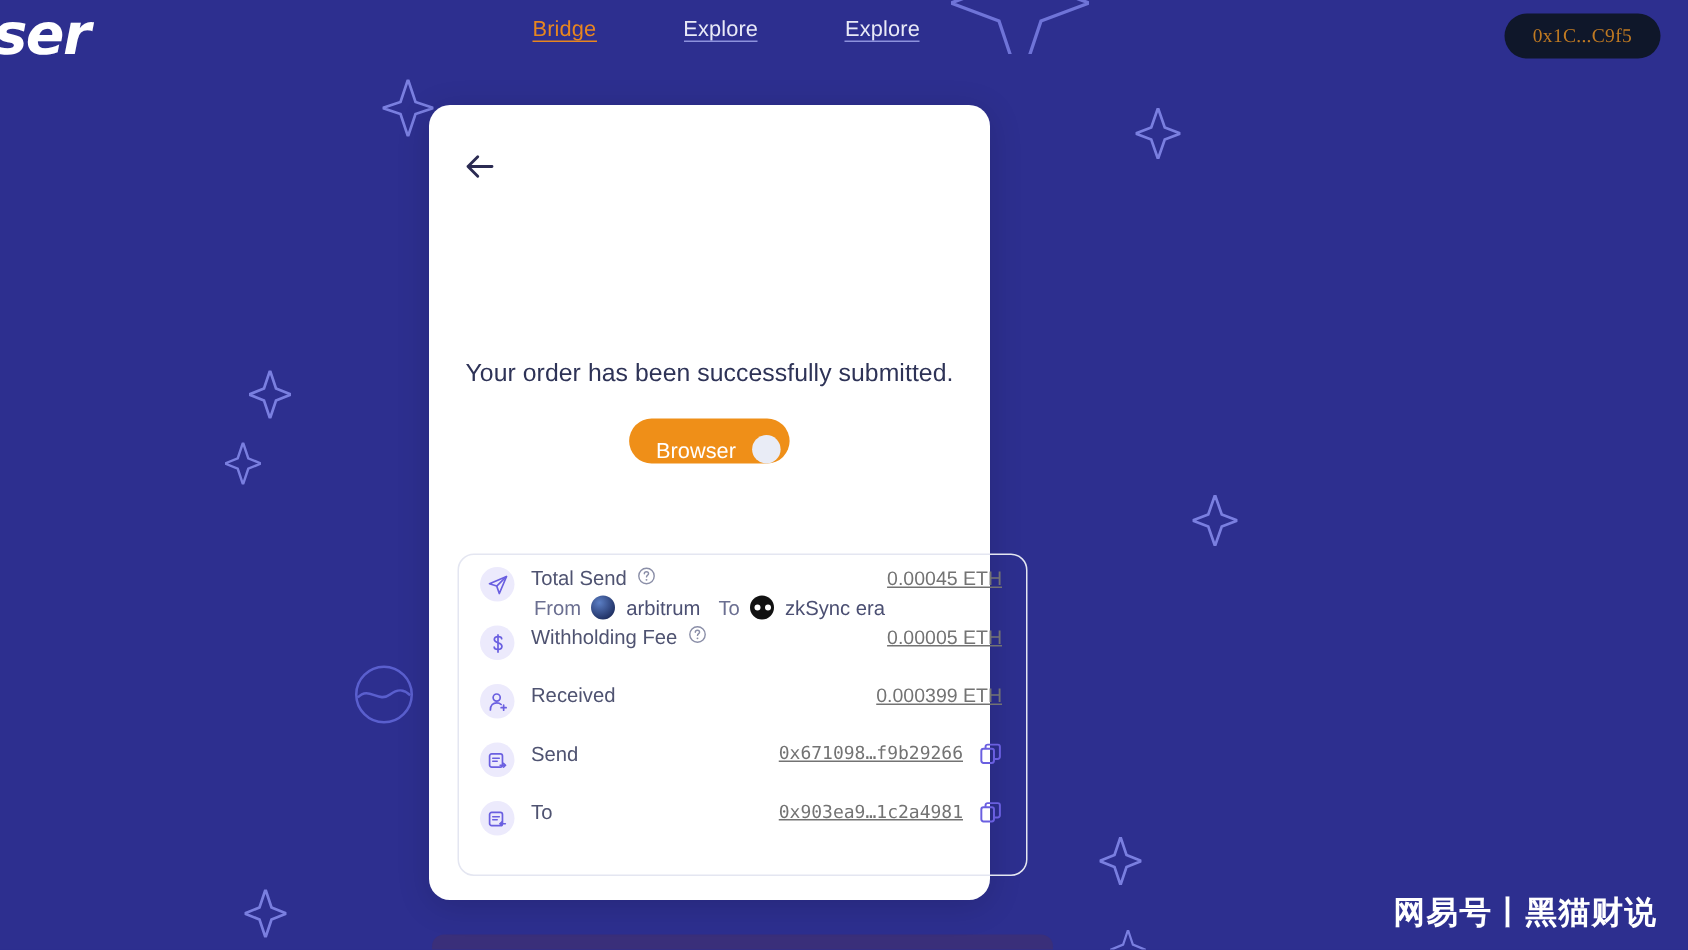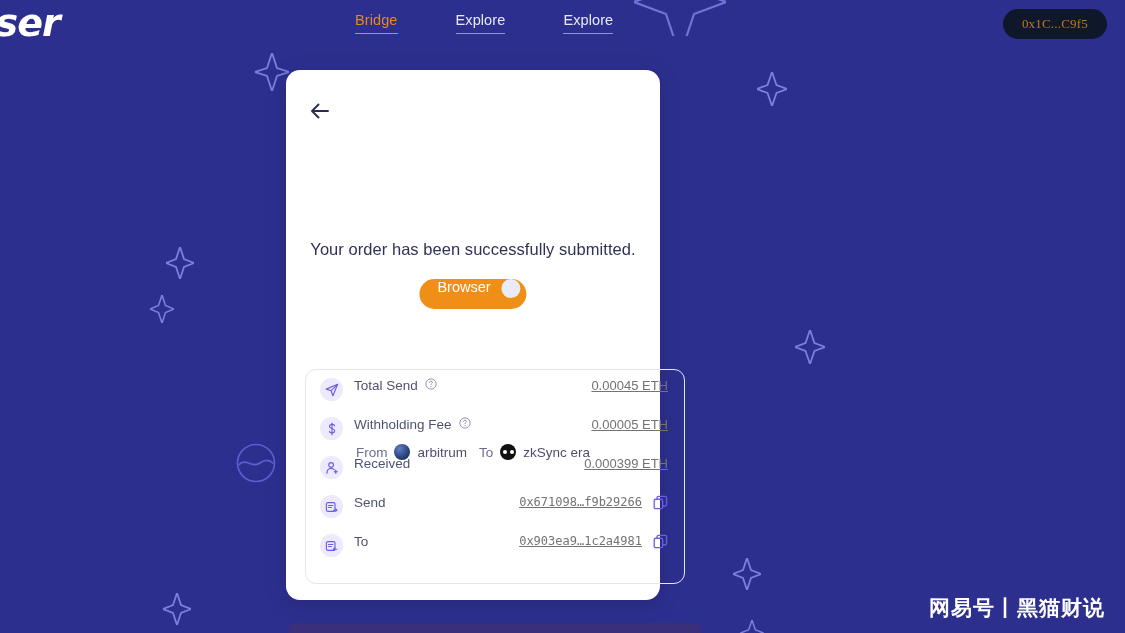--- a/index.html
+++ b/index.html
@@ -50,21 +50,21 @@
   .nav {
     position: absolute;
     left: 355px;
     top: 12px;
     display: flex;
     gap: 58px;
   }
   .nav-item {
     font-size: 14.5px;
     color: #e8e9f7;
-    padding-bottom: 6px;
+    padding-bottom: 0;
     position: relative;
     cursor: pointer;
     letter-spacing: 0.1px;
   }
   .nav-item::after {
     content: "";
     position: absolute;
     left: 0; right: 0;
     bottom: 0;
     height: 1.5px;
@@ -121,21 +121,21 @@
   }
   .browser-toggle {
     position: absolute;
     top: 209px;
     left: 50%;
     transform: translateX(-50%);
     background: #ef8f18;
     border-radius: 17px;
     height: 30px;
     display: flex;
-    align-items: flex-start;
+    align-items: flex-end;
     padding: 0 6px 0 18px;
     gap: 11px;
     cursor: pointer;
   }
   .browser-toggle-label {
     color: #ffffff;
     font-size: 14.5px;
   }
   .browser-knob {
     width: 19px;
@@ -146,21 +146,20 @@
   .chain-row {
     position: absolute;
     top: 327px;
     left: 0; right: 0;
     display: flex;
     justify-content: center;
     align-items: center;
     gap: 7px;
     font-size: 13.5px;
     color: #4b4f72;
-    margin-top: 47px;
   }
   .chain-label-dim { color: #6b6f91; }
   .chain-icon {
     width: 16px;
     height: 16px;
     border-radius: 50%;
     display: inline-block;
     flex-shrink: 0;
   }
   .chain-icon.arbitrum {

